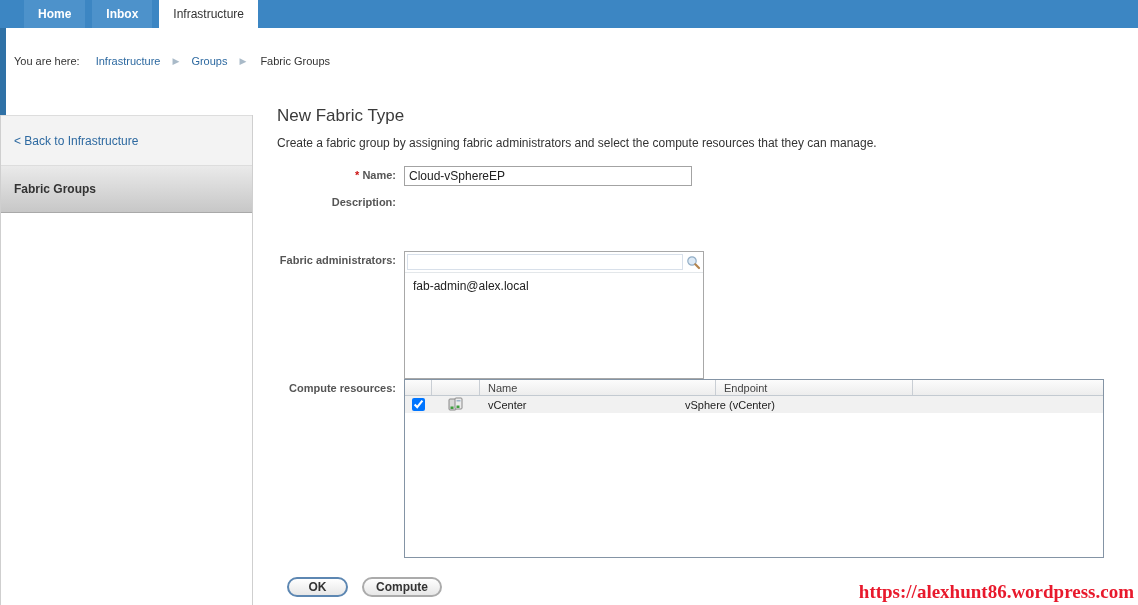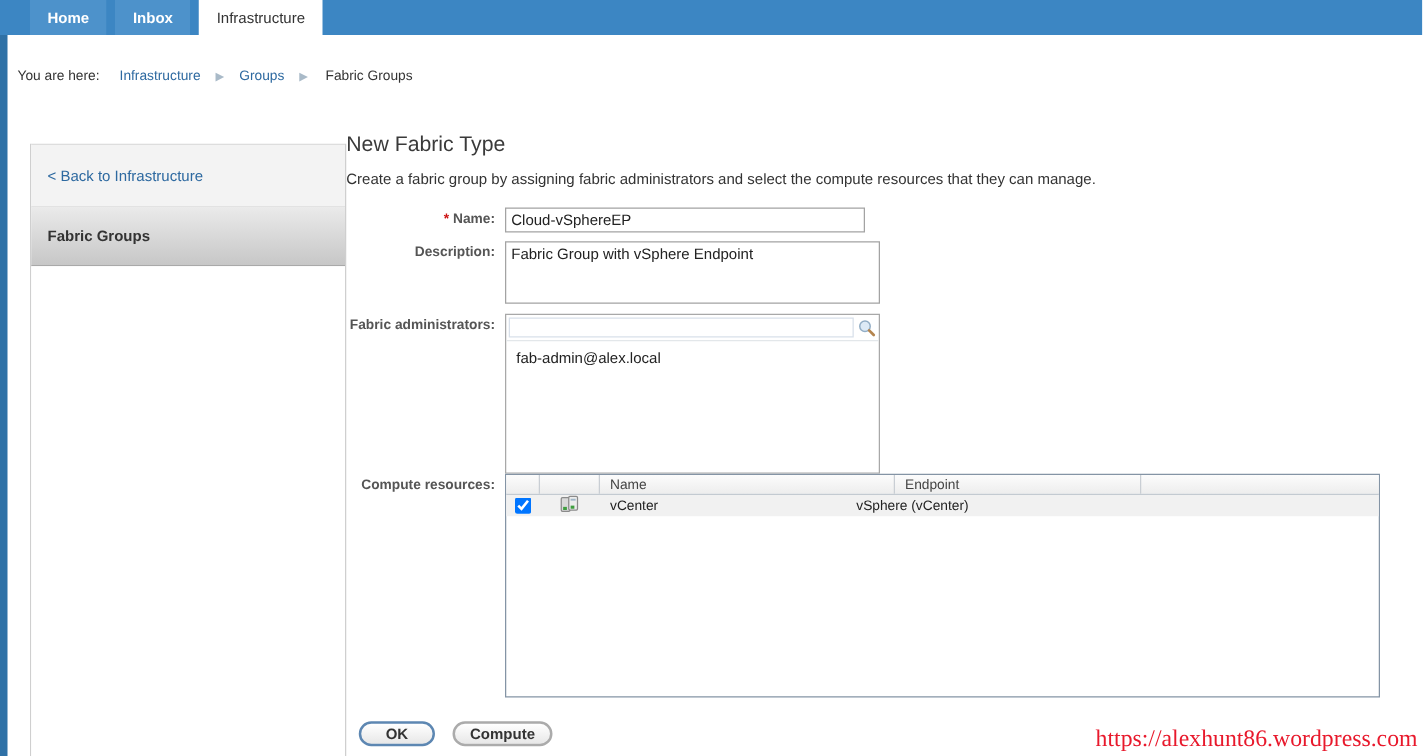--- a/index.html
+++ b/index.html
@@ -15,21 +15,21 @@
   .edge-strip{position:absolute;left:0;top:28px;bottom:0;width:6px;background:var(--edge_strip);}
 
   
   .breadcrumb{position:absolute;left:14px;top:55px;font-size:11px;color:#333;display:flex;align-items:center;}
   .breadcrumb .prefix{margin-right:10px;color:#333;}
   .breadcrumb a{color:var(--link);text-decoration:none;margin:0 6px;}
   .crumb-sep{color:#a9bac8;font-size:9px;margin:0 6px;}
   .crumb-current{color:#333;margin-left:8px;}
 
   
-  .sidebar{position:absolute;left:24px;top:115px;width:253px;bottom:0;border-left:1px solid #cfcfcf;border-right:1px solid #cfcfcf;box-sizing:border-box;display:flex;flex-direction:column;background:#fff;}
+  .sidebar{position:absolute;left:0;top:115px;width:253px;bottom:0;border-left:1px solid #cfcfcf;border-right:1px solid #cfcfcf;box-sizing:border-box;display:flex;flex-direction:column;background:#fff;}
   .side-back{height:49px;background:#f3f3f3;border-top:1px solid #ddd;border-bottom:1px solid #ddd;display:flex;align-items:center;padding-left:13px;}
   .side-back a{color:var(--link);font-size:12px;text-decoration:none;}
   .side-item{height:46px;background:linear-gradient(#eaeaea,#c7c7c7);border-bottom:1px solid #a9a9a9;display:flex;align-items:center;padding-left:13px;font-size:12px;font-weight:bold;color:#333;cursor:pointer;}
   .side-fill{flex:1;background:#fff;}
 
   
   .main-title{position:absolute;left:277px;top:106px;font-size:17px;color:#3a3a3a;}
   .main-sub{position:absolute;left:277px;top:136px;font-size:12px;color:#333;}
 
   .flabel{position:absolute;left:277px;width:119px;text-align:right;font-size:11px;font-weight:bold;color:#555;}
@@ -53,21 +53,21 @@
   .col-ic{width:48px;justify-content:center;padding-left:0 !important;}
   .col-name{width:236px;}
   .col-ep{width:197px;}
   .col-pt{flex:1;border-right:none !important;}
   .cr-row input[type=checkbox]{width:13px;height:13px;margin:0;}
 
   .btn{position:absolute;top:577px;height:20px;box-sizing:border-box;border-radius:10px;background:linear-gradient(#ffffff,#e7e7e7);font-size:12px;font-weight:bold;color:#333;font-family:inherit;cursor:pointer;}
   .btn-ok{left:287px;width:61px;border:2px solid #5d87b2;}
   .btn-cancel{left:362px;width:80px;border:2px solid #ababab;}
 
-  .watermark{position:absolute;right:4px;bottom:2px;font-family:"Liberation Serif","DejaVu Serif",serif;font-size:19px;color:var(--watermark);}
+  .watermark{position:absolute;right:4px;bottom:2px;font-family:"Liberation Serif","DejaVu Serif",serif;font-size:19px;color:var(--watermark);font-weight:bold;}
 </style>
 </head>
 <body>
 
 <div class="page">
 
   <div class="topbar">
     <div class="tab">Home</div>
     <div class="tab">Inbox</div>
     <div class="tab active">Infrastructure</div>
@@ -94,21 +94,20 @@
 
   <div class="main-title">New Fabric Type</div>
   <div class="main-sub">Create a fabric group by assigning fabric administrators and select the compute resources that they can manage.</div>
 
   <div class="flabel" style="top:169px;">
     <span class="req">*</span><span>Name:</span>
   </div>
   <input class="name-input" type="text" value="Cloud-vSphereEP" style="">
 
   <div class="flabel" style="top:196px;">Description:</div>
-  <textarea class="desc-area" style="">Fabric Group with vSphere Endpoint</textarea>
 
   <div class="flabel" style="top:254px;">Fabric administrators:</div>
   <div class="fa-widget">
     <div class="fa-search">
       <input type="text" value="" style="">
       <span class="sicon">
         <svg width="15" height="15" viewBox="0 0 15 15">
           <circle cx="6" cy="6" r="4.2" fill="#ddeaf6" stroke="#93aec6" stroke-width="1.2"></circle>
           <line x1="9.3" y1="9.3" x2="13" y2="13" stroke="#b5854e" stroke-width="2.2" stroke-linecap="round"></line>
         </svg>

